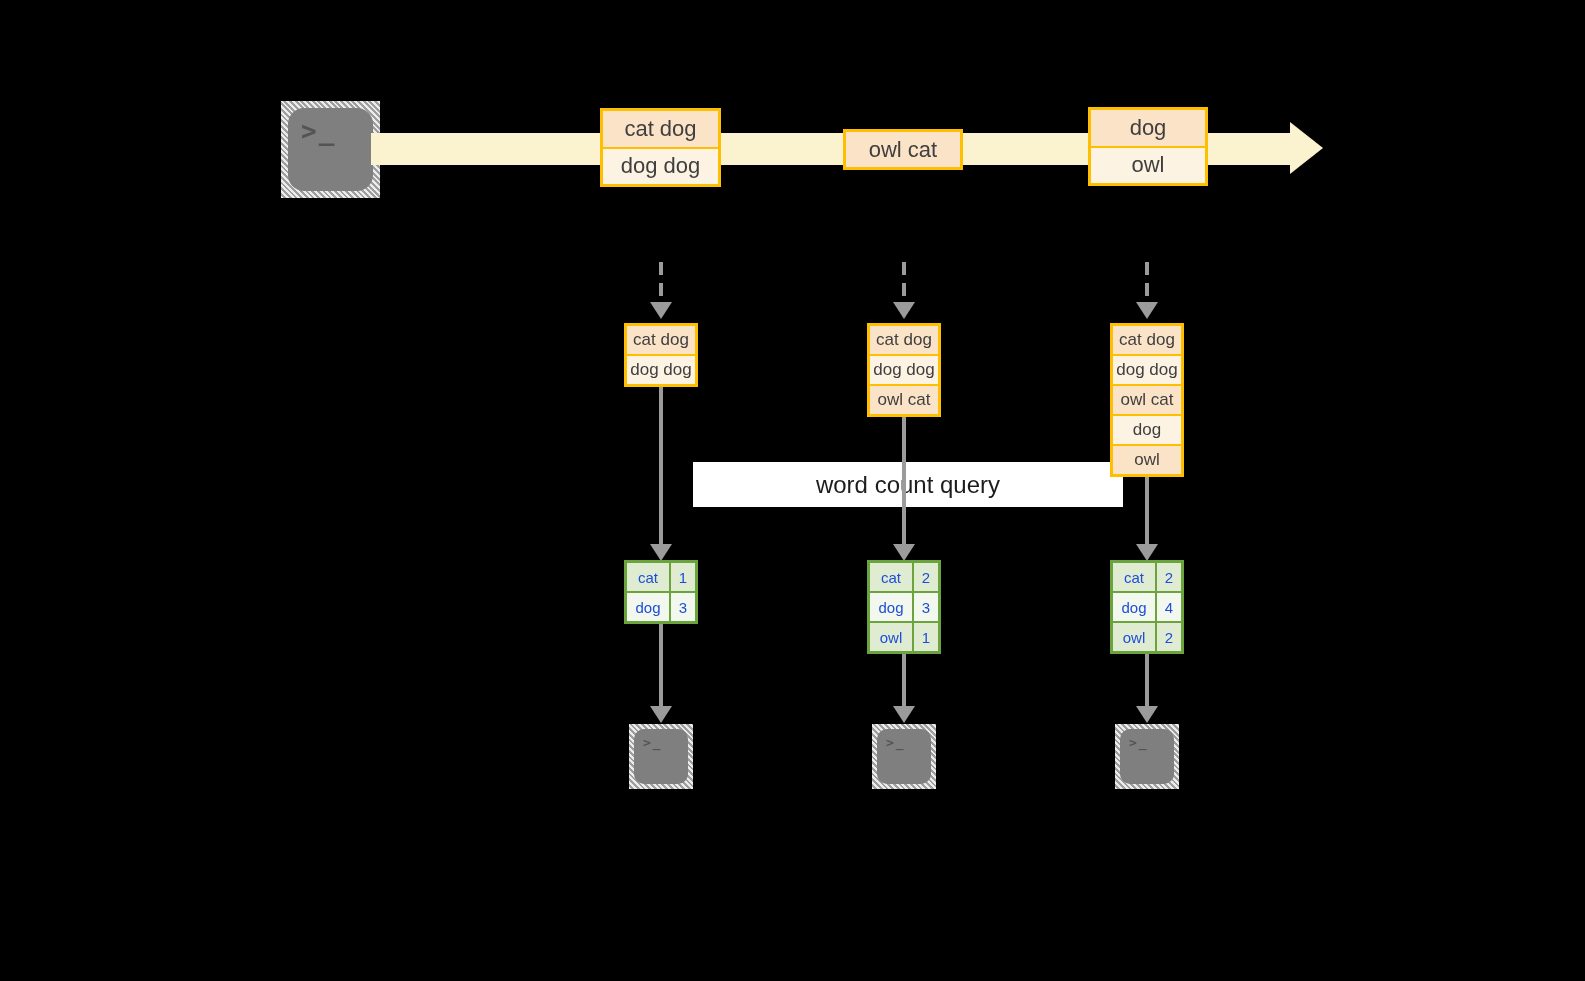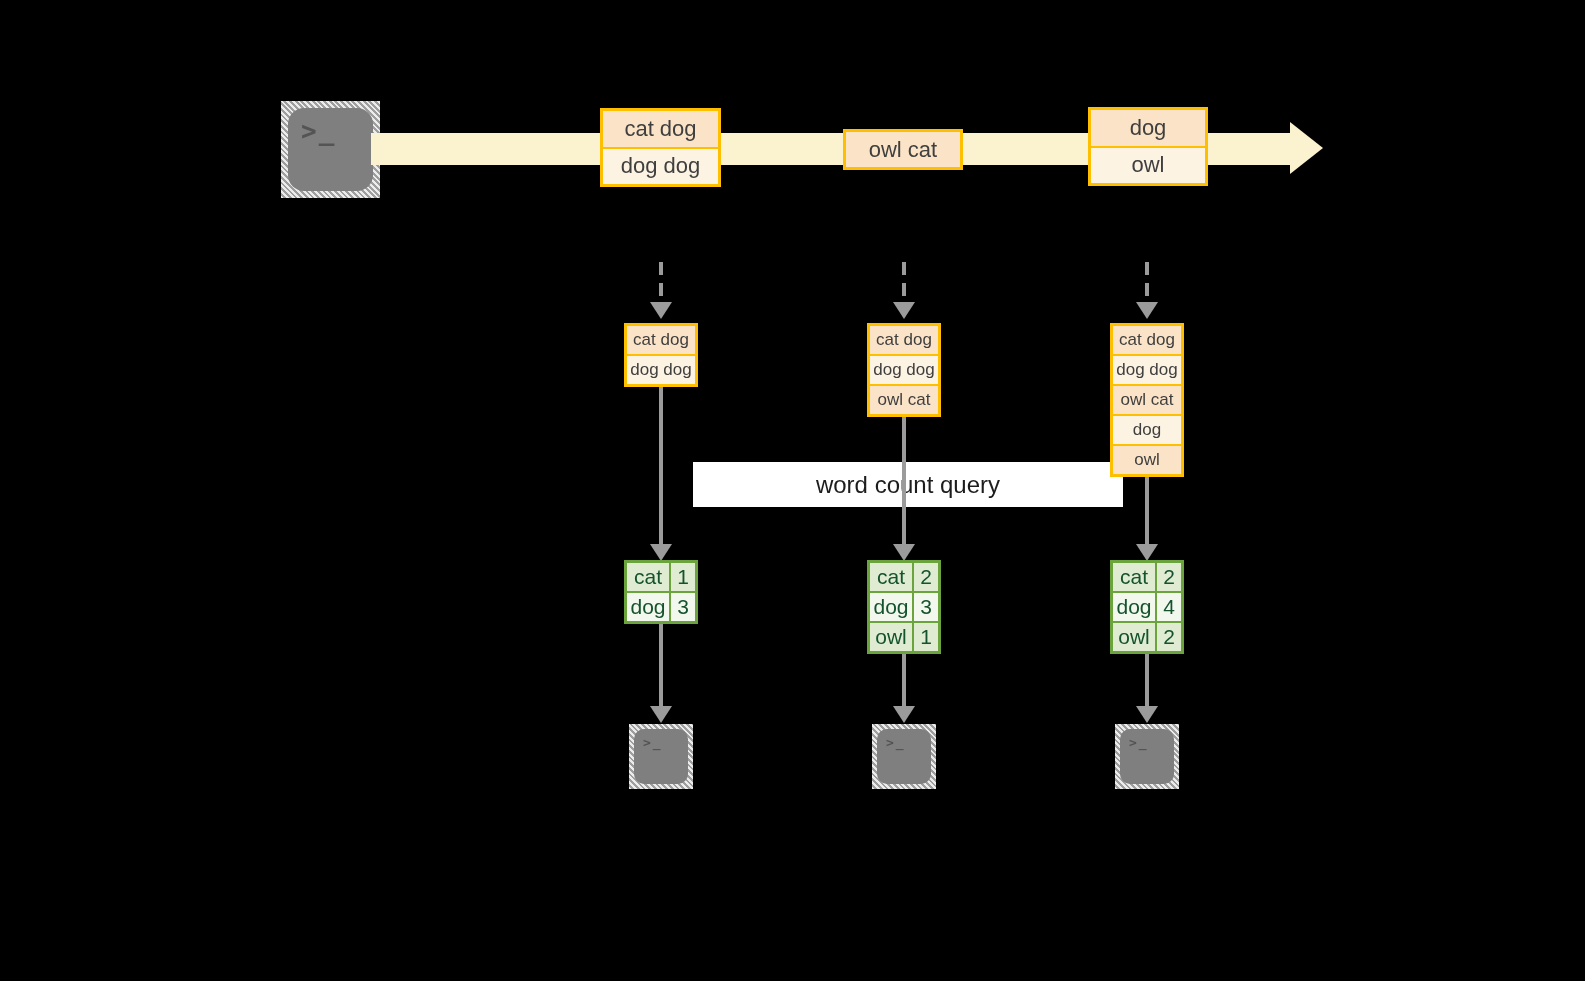--- a/index.html
+++ b/index.html
@@ -62,21 +62,21 @@
   .band-label{font-size:24px;color:#1d1d1d;}
 
   
   .gtable{
     box-sizing:border-box;background:#6ba43c;padding:3px;z-index:3;
     display:flex;flex-direction:column;gap:2px;
   }
   .grow{display:flex;gap:2px;min-height:28px;}
   .gcell{
     display:flex;align-items:center;justify-content:center;
-    color:#14532d;font-size:21px;
+    color:#1d4ed8;font-size:15px;
   }
   .gword{width:42px;}
   .gcount{flex:1;}
   .grow:nth-child(odd) .gcell{background:#dfecd2;}
   .grow:nth-child(even) .gcell{background:#f3f8ee;}
 </style>
 </head>
 <body>
 
 <div class="canvas">

